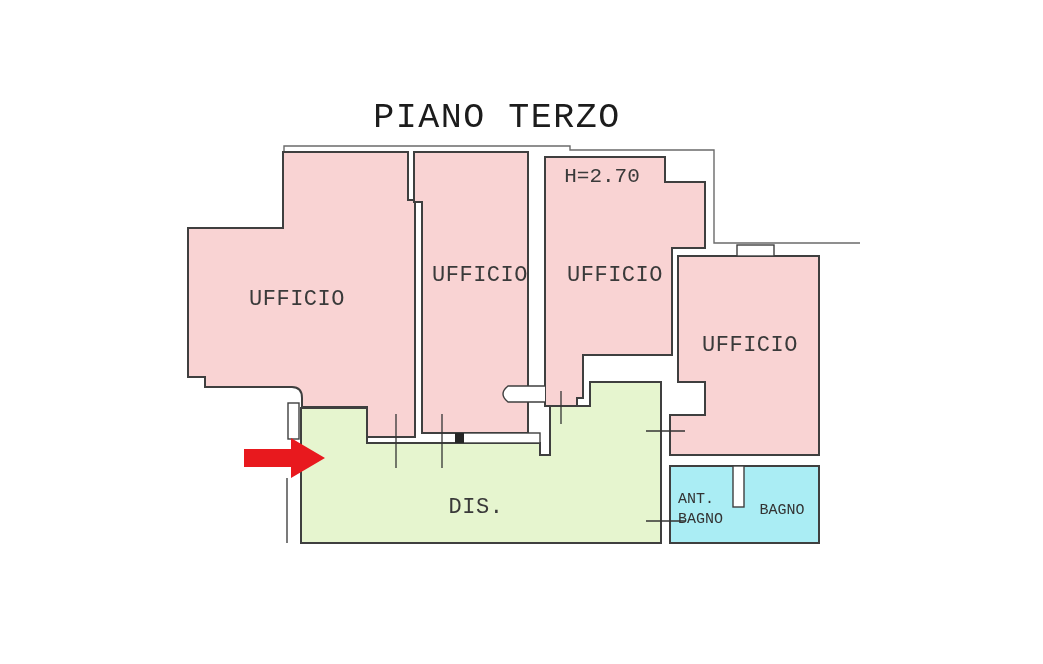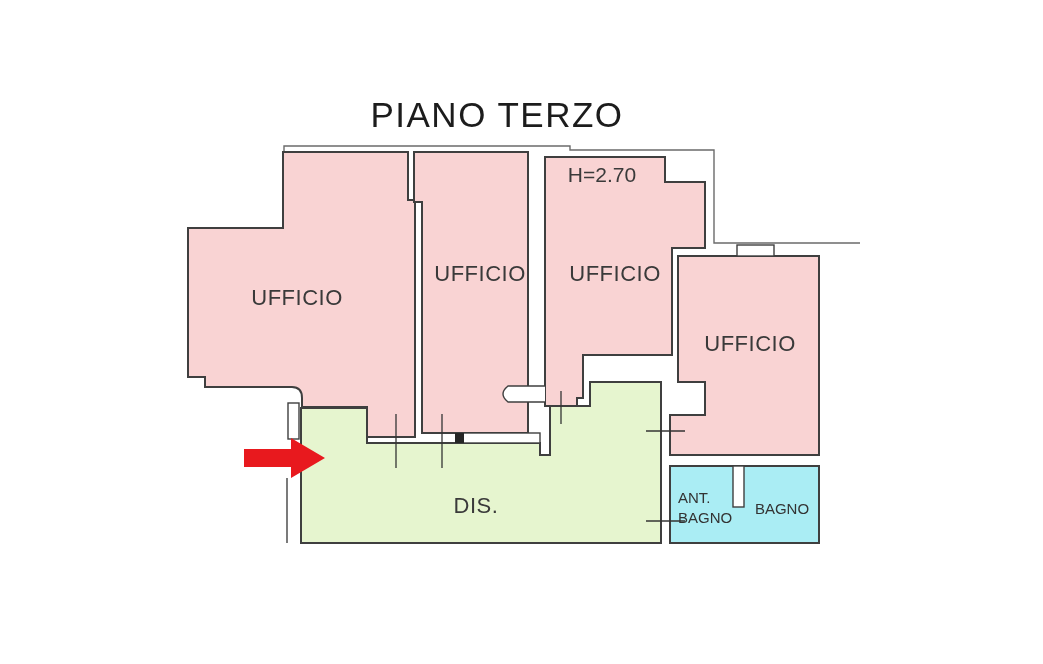--- a/index.html
+++ b/index.html
@@ -1,20 +1,20 @@
 <!DOCTYPE html>
 <html><head>
 <meta charset="utf-8">
 <style>
   html,body{margin:0;padding:0;background:#ffffff;}
   .stage{
     position:relative;
     width:915px;height:664px;
     background:#ffffff;
-    font-family:Liberation Sans, sans-serif;
+    font-family:Liberation Mono, monospace;
     overflow:hidden;
   }
   .stage svg{position:absolute;left:0;top:0;}
   .room{stroke:#3f3f3f;stroke-width:2;stroke-linejoin:miter;}
   .outline{fill:none;stroke:#6b6b6b;stroke-width:1.4;}
   .wall-detail{fill:#ffffff;stroke:#3f3f3f;stroke-width:1.4;}
   .wall-pier{fill:#262626;stroke:none;}
   .door-tick{stroke:#333333;stroke-width:1.3;}
   .plan-title{font-size:35px;fill:#1c1c1c;letter-spacing:1.5px;}
   .room-label{font-size:22px;fill:#3a3a3a;letter-spacing:0.5px;}

